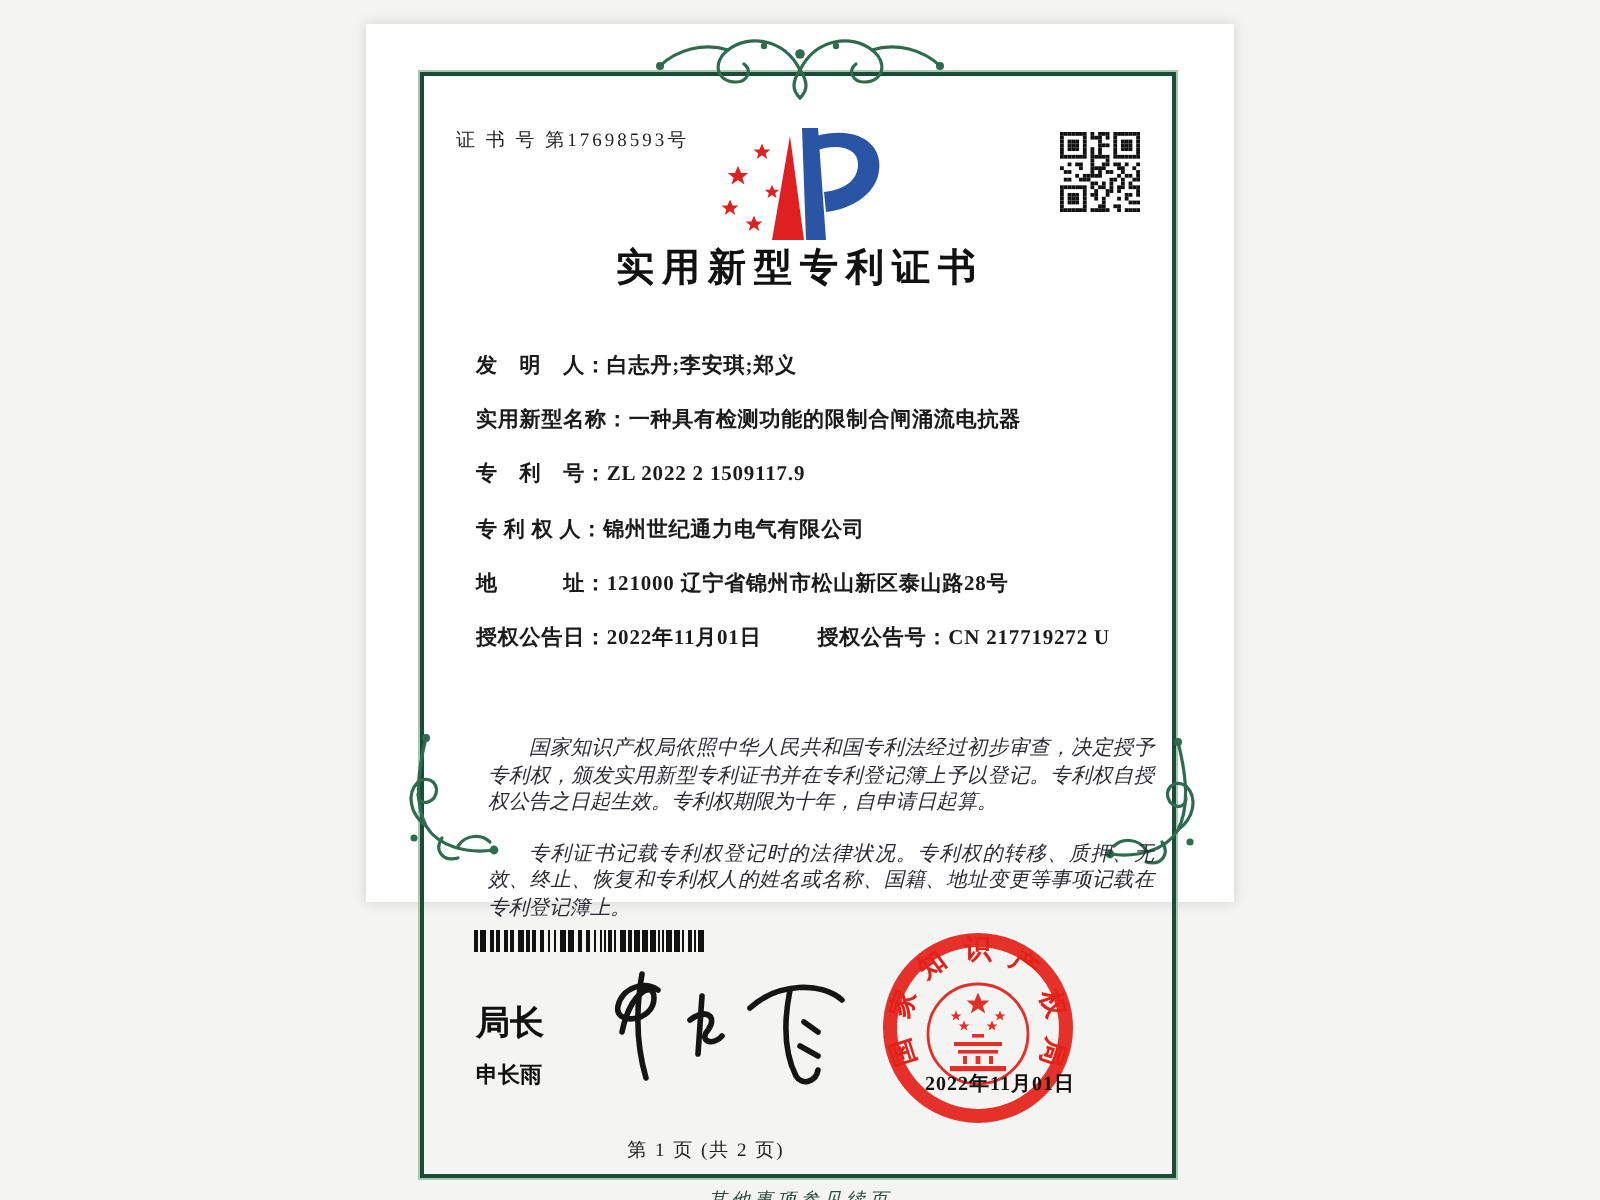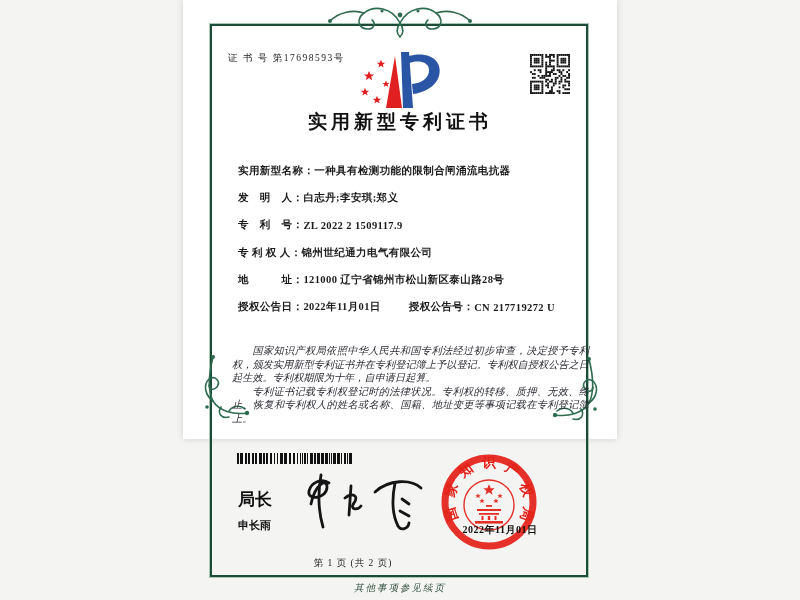--- a/index.html
+++ b/index.html
@@ -3,21 +3,21 @@
 <meta charset="utf-8">
 <style>
   html,body{margin:0;padding:0;}
   body{
     width:800px;height:600px;overflow:hidden;
     background:#f4f4f3;
     font-family:"Liberation Serif","DejaVu Serif",serif;
     position:relative;
   }
   .paper{
-    position:absolute;left:183px;top:0;width:434px;height:439px;
+    position:absolute;left:183px;top:12px;width:434px;height:439px;
     background:#ffffff;
     box-shadow:0 0 7px rgba(0,0,0,.14);
   }
   .frame{
     position:absolute;left:27px;top:24px;width:378px;height:553px;
     border:2px solid #1c4c38;
     box-shadow:0 0 0 1px #a9c8b4;
     box-sizing:border-box;
   }
   .ornament-top{position:absolute;left:137px;top:1px;width:160px;height:40px;}
@@ -37,21 +37,21 @@
   }
   .fields{position:absolute;left:55px;top:157px;right:26px;}
   .field-row{height:27.3px;display:flex;align-items:center;font-size:10.5px;color:#1b1b1b;font-weight:600;letter-spacing:.4px;white-space:nowrap;}
   .field-row .lbl{flex:none;}
   .field-row .gap{width:28px;flex:none;}
   .body-text{
     position:absolute;left:49px;right:28px;top:344px;
     font-size:10.2px;line-height:13.6px;color:#2b2b33;
     font-style:italic;text-align:justify;
   }
-  .body-text p{margin:0;text-indent:2em;}
+  .body-text p{margin:12px;text-indent:2em;}
   .barcode{position:absolute;left:54px;top:453px;width:118px;height:11px;}
   .officer{position:absolute;left:55px;top:488px;font-family:"Liberation Sans","DejaVu Sans",sans-serif;}
   .officer .role{font-size:17px;font-weight:700;color:#111;}
   .officer .name{font-size:11px;font-weight:700;color:#111;margin-top:7px;}
   .signature{position:absolute;left:112px;top:470px;width:140px;height:62px;}
   .seal{position:absolute;left:256px;top:452px;width:100px;height:100px;}
   .seal-date{
     position:absolute;left:262px;top:523px;width:110px;text-align:center;
     font-size:10px;font-weight:700;color:#14100e;letter-spacing:.5px;
   }
@@ -354,26 +354,26 @@
       <rect x="32.38" y="38.10" width="1.90" height="1.90"></rect>
       <rect x="34.29" y="38.10" width="1.90" height="1.90"></rect>
       <rect x="36.19" y="38.10" width="1.90" height="1.90"></rect>
       <rect x="38.10" y="38.10" width="1.90" height="1.90"></rect>
     </svg>
 
   <h1 class="title">实用新型专利证书</h1>
 
   <div class="fields">
     <div class="field-row">
+      <span class="lbl">发　明　人：</span>
+      <span class="val">白志丹;李安琪;郑义</span>
+    </div>
+    <div class="field-row">
       <span class="lbl">实用新型名称：</span>
       <span class="val">一种具有检测功能的限制合闸涌流电抗器</span>
-    </div>
-    <div class="field-row">
-      <span class="lbl">发　明　人：</span>
-      <span class="val">白志丹;李安琪;郑义</span>
     </div>
     <div class="field-row">
       <span class="lbl">专　利　号：</span>
       <span class="val">ZL 2022 2 1509117.9</span>
     </div>
     <div class="field-row">
       <span class="lbl">专 利 权 人：</span>
       <span class="val">锦州世纪通力电气有限公司</span>
     </div>
     <div class="field-row">

